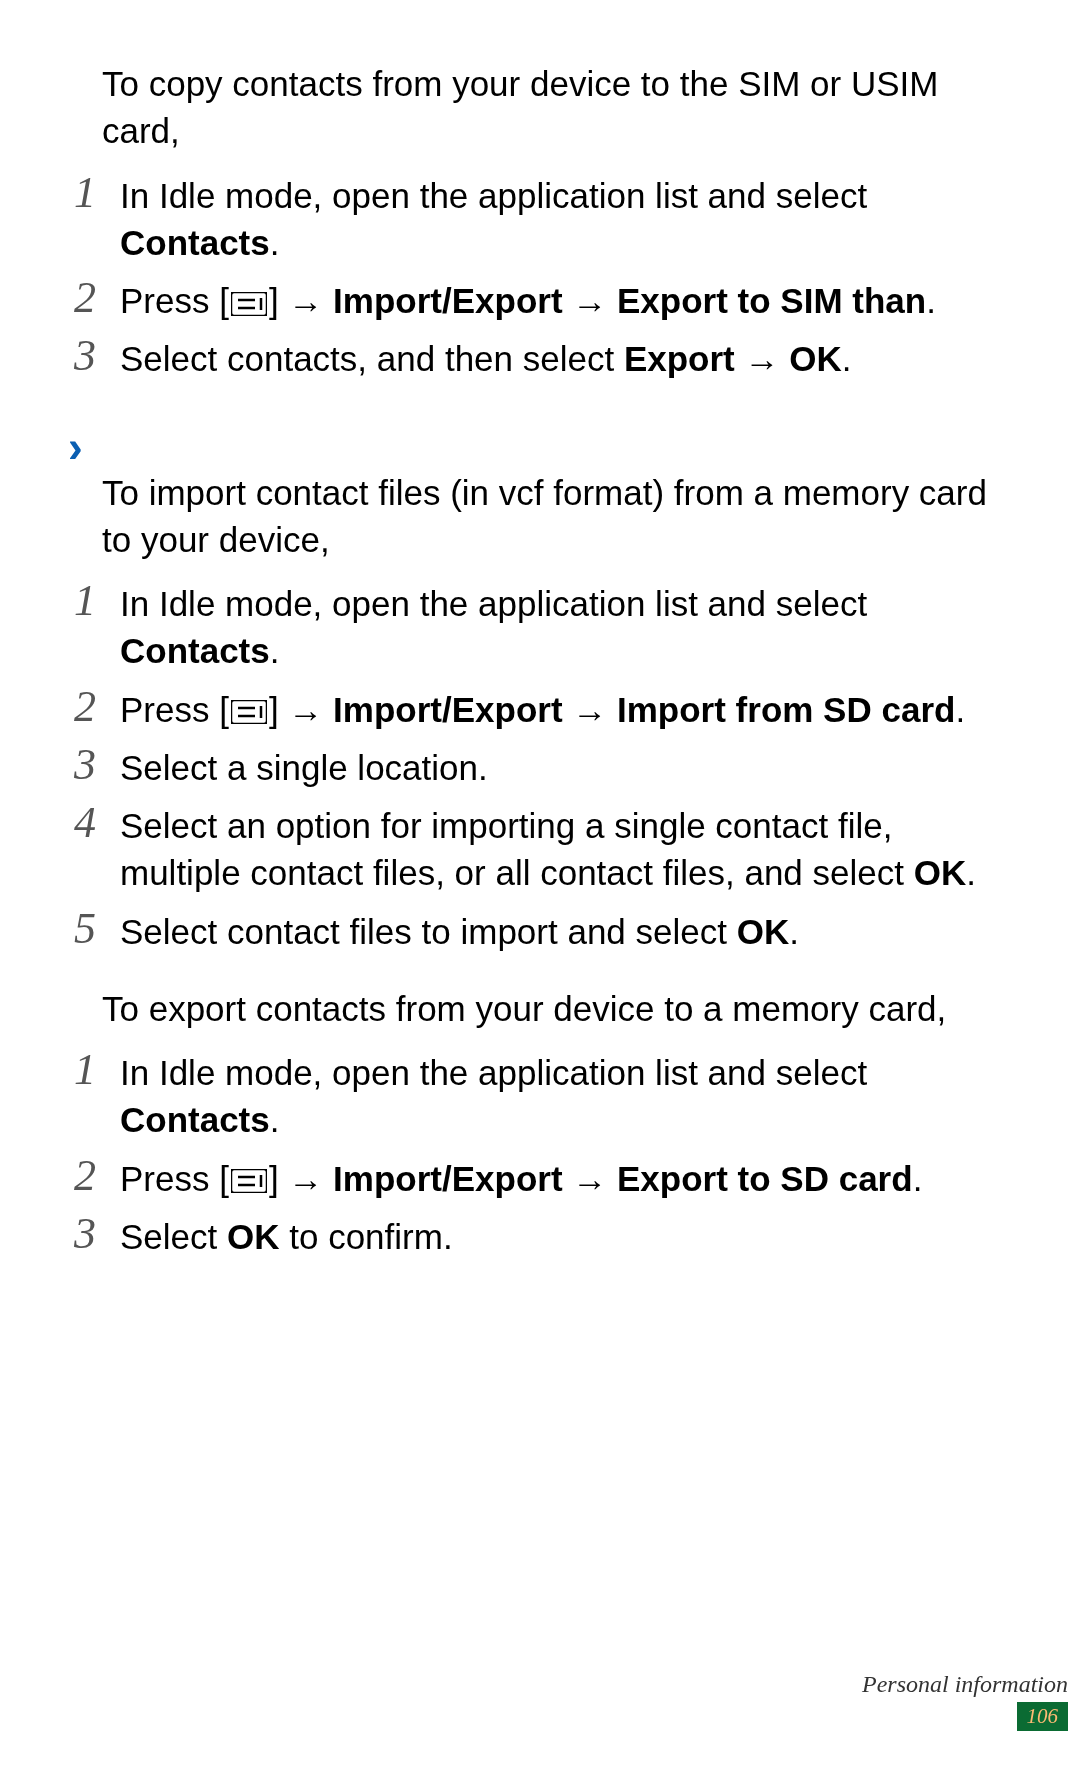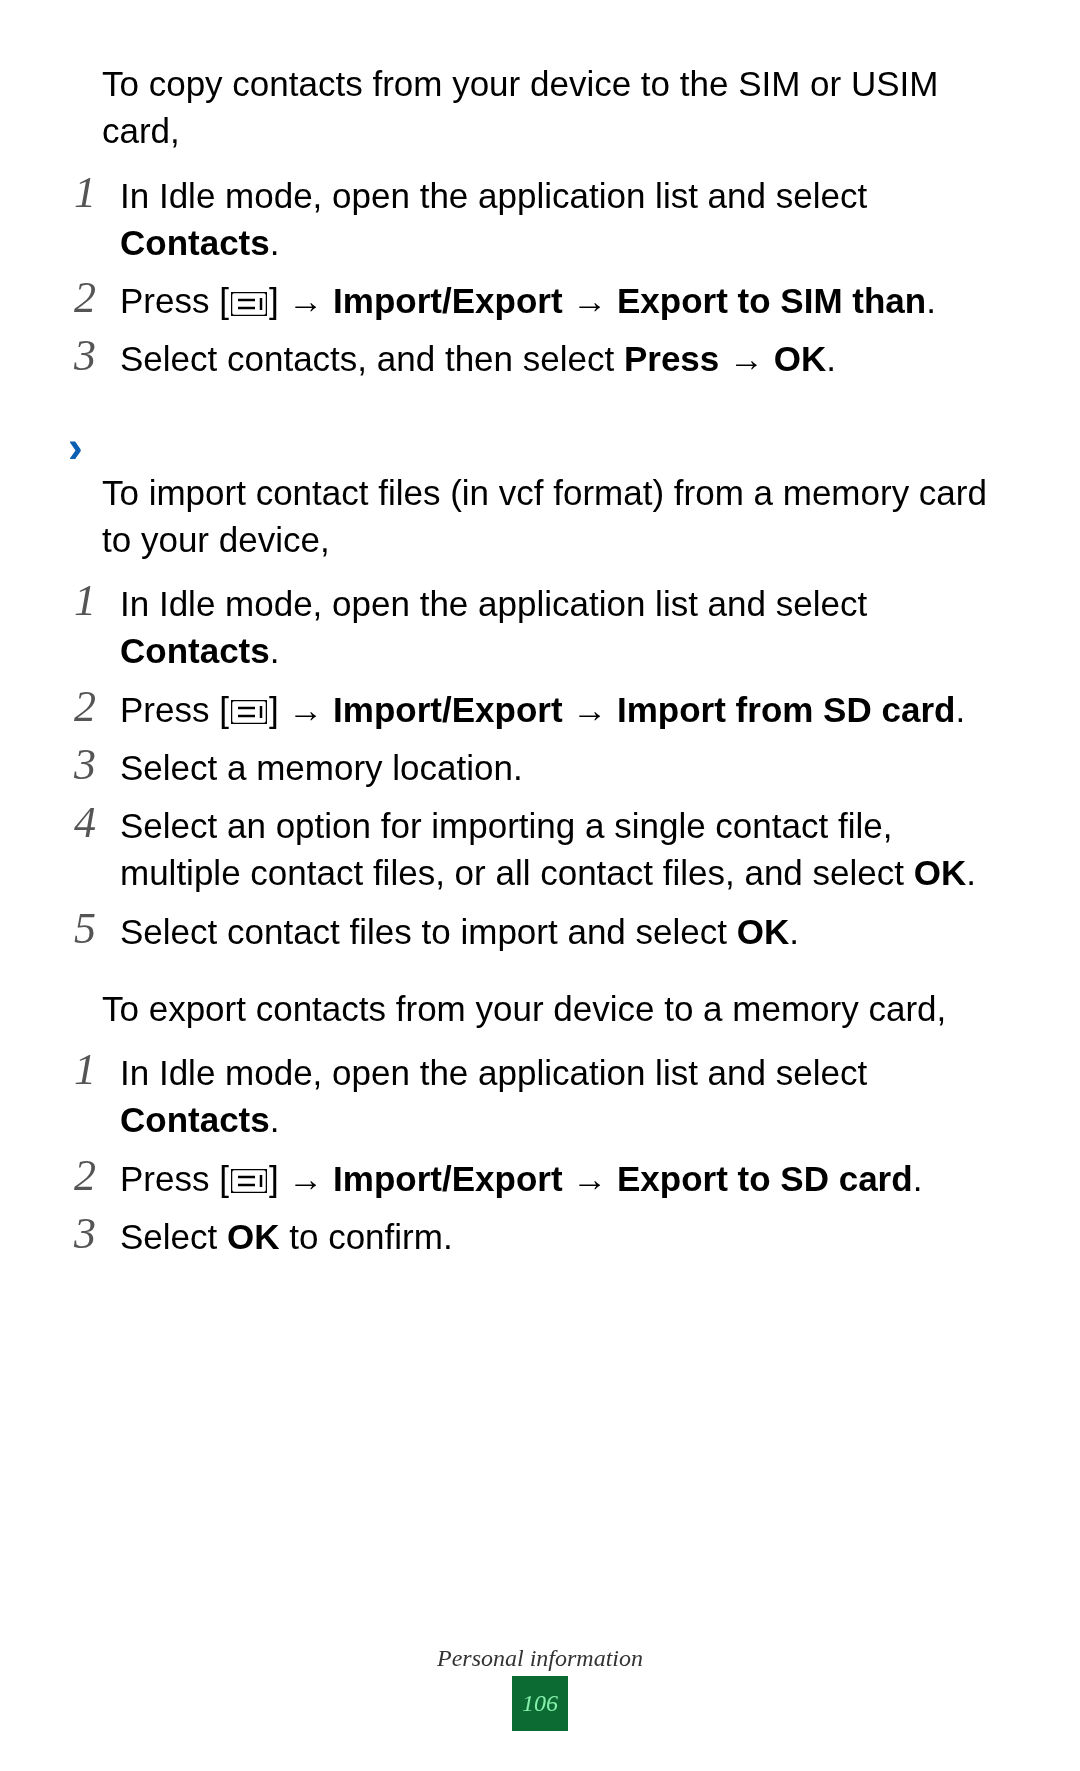--- a/index.html
+++ b/index.html
@@ -72,34 +72,34 @@
       font-size: 44px;
       font-weight: 700;
       margin-right: 8px;
       line-height: 1;
       margin-left: -2px;
     }
     .footer {
       position: absolute;
       bottom: 40px;
       left: 0;
-      right: 0;
-      text-align: center;
+      right: 12px;
+      text-align: right;
       font-family: Georgia, "Times New Roman", serif;
       font-style: italic;
       font-size: 24px;
       color: #333;
     }
     .page-num {
       display: inline-block;
       background: #0b6b33;
-      color: #86efac;
+      color: #fdba74;
       font-style: italic;
-      font-size: 24px;
-      padding: 14px 10px;
+      font-size: 21px;
+      padding: 2px 10px;
       margin-top: 4px;
       font-family: Georgia, "Times New Roman", serif;
     }
   </style>
 </head>
 <body>
 
 <svg width="0" height="0" style="position:absolute">
   <defs>
     <g id="menu-glyph">
@@ -126,21 +126,21 @@
       <div class="step-num">2</div>
       <div class="step-body">
         <span>Press [</span><span class="menu-icon"><svg width="36" height="24">
               <use href="#menu-glyph"></use>
             </svg></span><span>] → </span><span class="bold">Import/Export</span><span class="bold"> → </span><span class="bold">Export to SIM than</span><span>.</span>
       </div>
     </li>
     <li class="step-item">
       <div class="step-num">3</div>
       <div class="step-body">
-        <span>Select contacts, and then select </span><span class="bold">Press</span><span class="bold"> → </span><span class="bold">OK</span><span>.</span>
+        <span>Select contacts, and then select </span><span class="bold">Export</span><span class="bold"> → </span><span class="bold">OK</span><span>.</span>
       </div>
     </li>
   </ol>
 
   <h2 class="section-heading">
     <span class="chevron">›</span>
   </h2>
 
   <p class="intro-para">To import contact files (in vcf format) from a memory card to your device,</p>
 
@@ -155,21 +155,21 @@
       <div class="step-num">2</div>
       <div class="step-body">
         <span>Press [</span><span class="menu-icon"><svg width="36" height="24">
               <use href="#menu-glyph"></use>
             </svg></span><span>] → </span><span class="bold">Import/Export</span><span class="bold"> → </span><span class="bold">Import from SD card</span><span>.</span>
       </div>
     </li>
     <li class="step-item">
       <div class="step-num">3</div>
       <div class="step-body">
-        <div>Select a memory location.</div>
+        <div>Select a single location.</div>
       </div>
     </li>
     <li class="step-item">
       <div class="step-num">4</div>
       <div class="step-body">
         <span>Select an option for importing a single contact file, multiple contact files, or all contact files, and select </span><span class="bold">OK</span><span>.</span>
       </div>
     </li>
     <li class="step-item">
       <div class="step-num">5</div>

